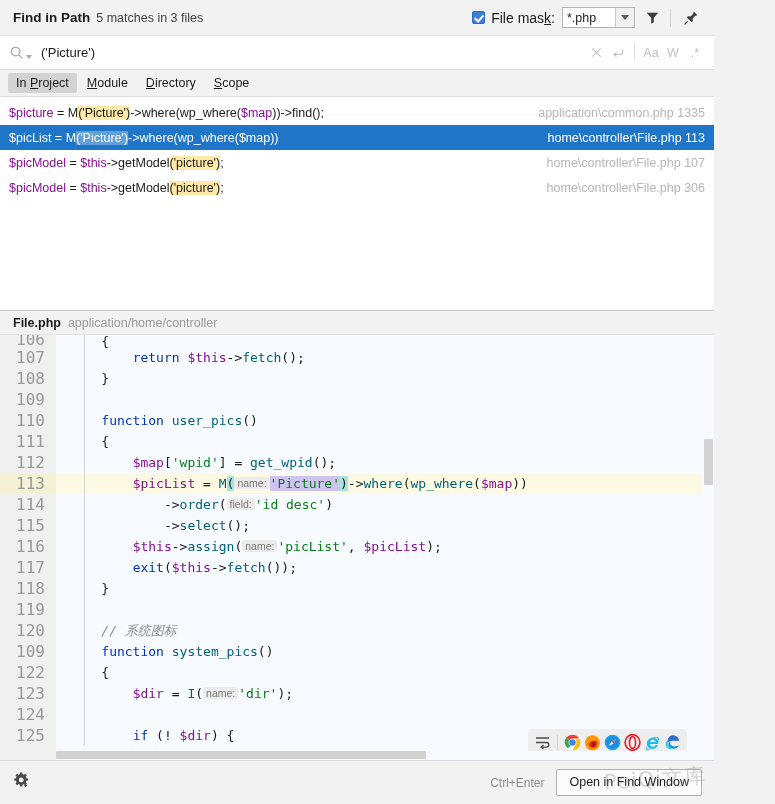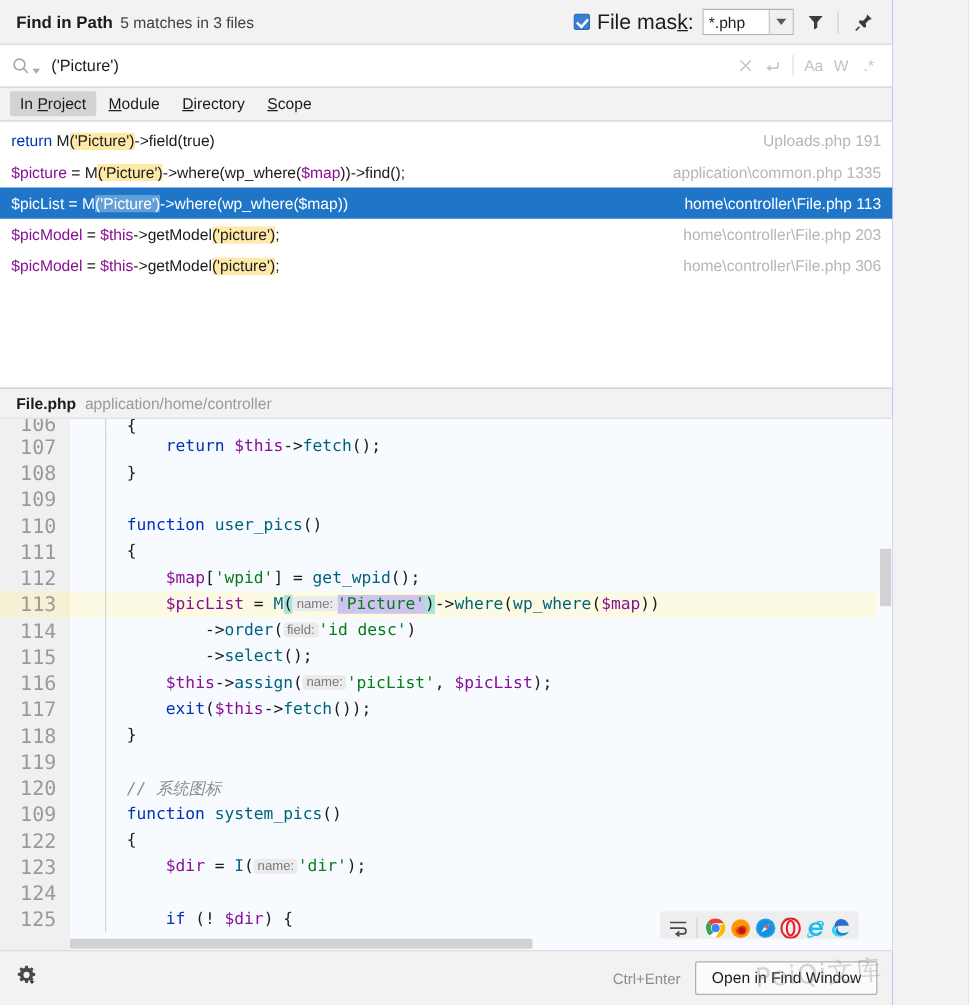--- a/index.html
+++ b/index.html
@@ -36,21 +36,21 @@
     width: 13px; height: 13px; border-radius: 2px;
     background: #3a7fd5; position: relative; flex: 0 0 13px;
     border: 1px solid #2f6cb8;
   }
   .chk::after {
     content: ""; position: absolute;
     left: 3px; top: 1px; width: 4px; height: 7px;
     border: solid #fff; border-width: 0 2px 2px 0;
     transform: rotate(42deg);
   }
-  .filemask-label { font-size: 17px; color: #1b1b1b; margin-left: 6px; text-align: center; }
+  .filemask-label { font-size: 14px; color: #1b1b1b; margin-left: 6px; text-align: center; }
   .filemask-label u { text-decoration: underline; }
   .mask-combo {
     display: flex; margin-left: 7px; height: 21px;
     border: 1px solid #b4b4b4; background: #fff;
   }
   .mask-input {
     width: 52px; font-size: 12.5px; color: #1b1b1b;
     display: flex; align-items: center; padding-left: 4px;
     background: #fff;
   }
@@ -318,34 +318,30 @@
 
   <div class="scope-row" id="scope-tabs">
       <div class="scope-tab active">In <u>P</u>roject</div>
       <div class="scope-tab"><u>M</u>odule</div>
       <div class="scope-tab"><u>D</u>irectory</div>
       <div class="scope-tab"><u>S</u>cope</div>
     </div>
 
   <div class="results" id="results-list">
       <div class="res-row">
-        <span class="res-code"><span class="k-kw">return</span><span class="k-plain"> M</span><span class="k-plain hl">('Picture')</span><span class="k-plain">-&gt;field(true)</span></span>
-        <span class="res-path">Uploads.php 191</span>
-      </div>
-      <div class="res-row">
         <span class="res-code"><span class="k-var">$picture</span><span class="k-plain"> = M</span><span class="k-plain hl">('Picture')</span><span class="k-plain">-&gt;where(wp_where(</span><span class="k-var">$map</span><span class="k-plain">))-&gt;find();</span></span>
         <span class="res-path">application\common.php 1335</span>
       </div>
       <div class="res-row sel">
         <span class="res-code"><span class="k-var">$picList</span><span class="k-plain"> = M</span><span class="k-plain hl">('Picture')</span><span class="k-plain">-&gt;where(wp_where(</span><span class="k-var">$map</span><span class="k-plain">))</span></span>
         <span class="res-path">home\controller\File.php 113</span>
       </div>
       <div class="res-row">
         <span class="res-code"><span class="k-var">$picModel</span><span class="k-plain"> = </span><span class="k-var">$this</span><span class="k-plain">-&gt;getModel</span><span class="k-plain hl">('picture')</span><span class="k-plain">;</span></span>
-        <span class="res-path">home\controller\File.php 203</span>
+        <span class="res-path">home\controller\File.php 107</span>
       </div>
       <div class="res-row">
         <span class="res-code"><span class="k-var">$picModel</span><span class="k-plain"> = </span><span class="k-var">$this</span><span class="k-plain">-&gt;getModel</span><span class="k-plain hl">('picture')</span><span class="k-plain">;</span></span>
         <span class="res-path">home\controller\File.php 306</span>
       </div>
     </div>
 
   <div class="prev-head">
     <span class="prev-file">File.php</span>
     <span class="prev-dir">application/home/controller</span>

